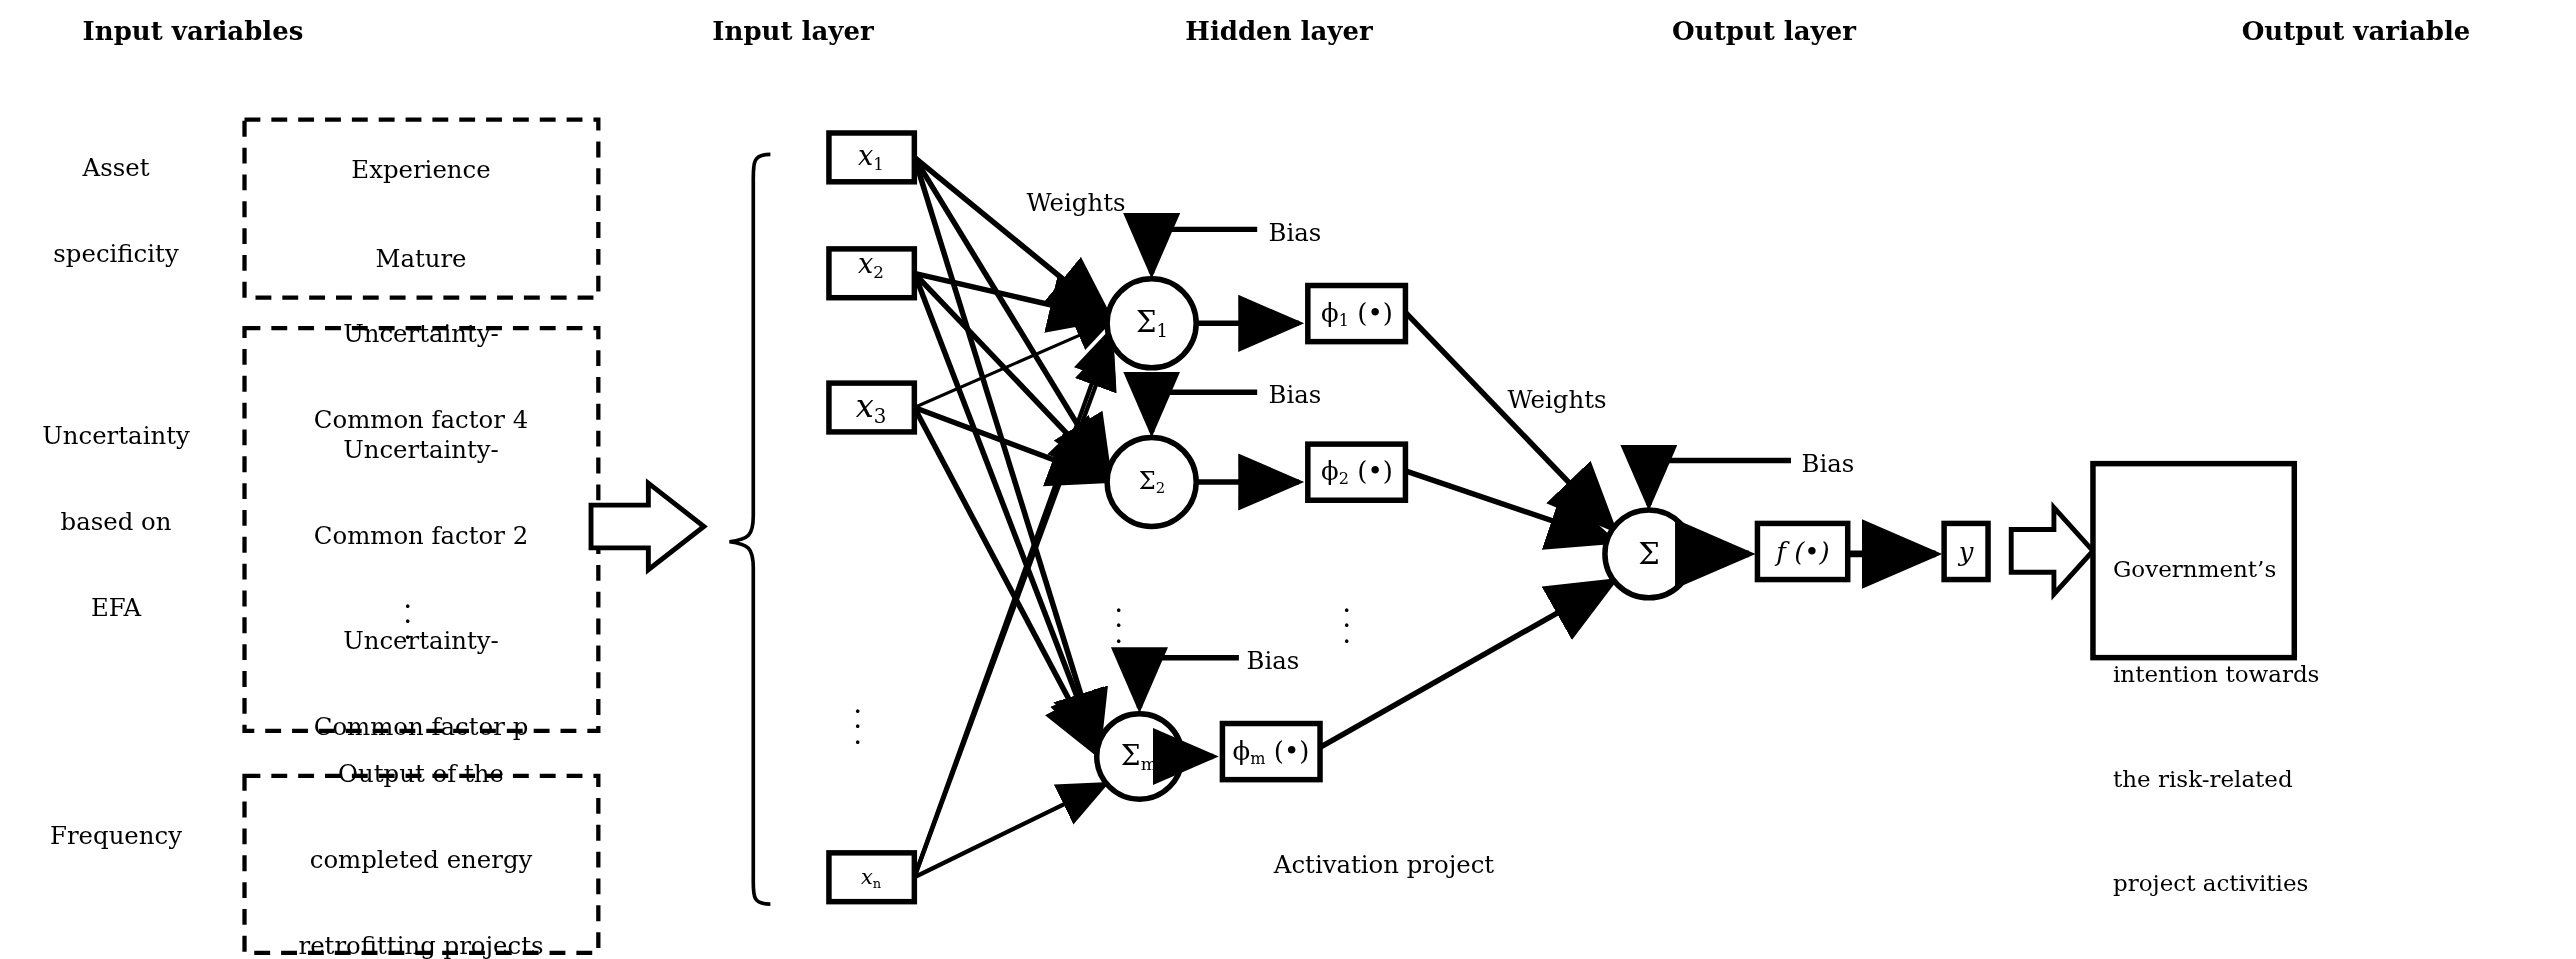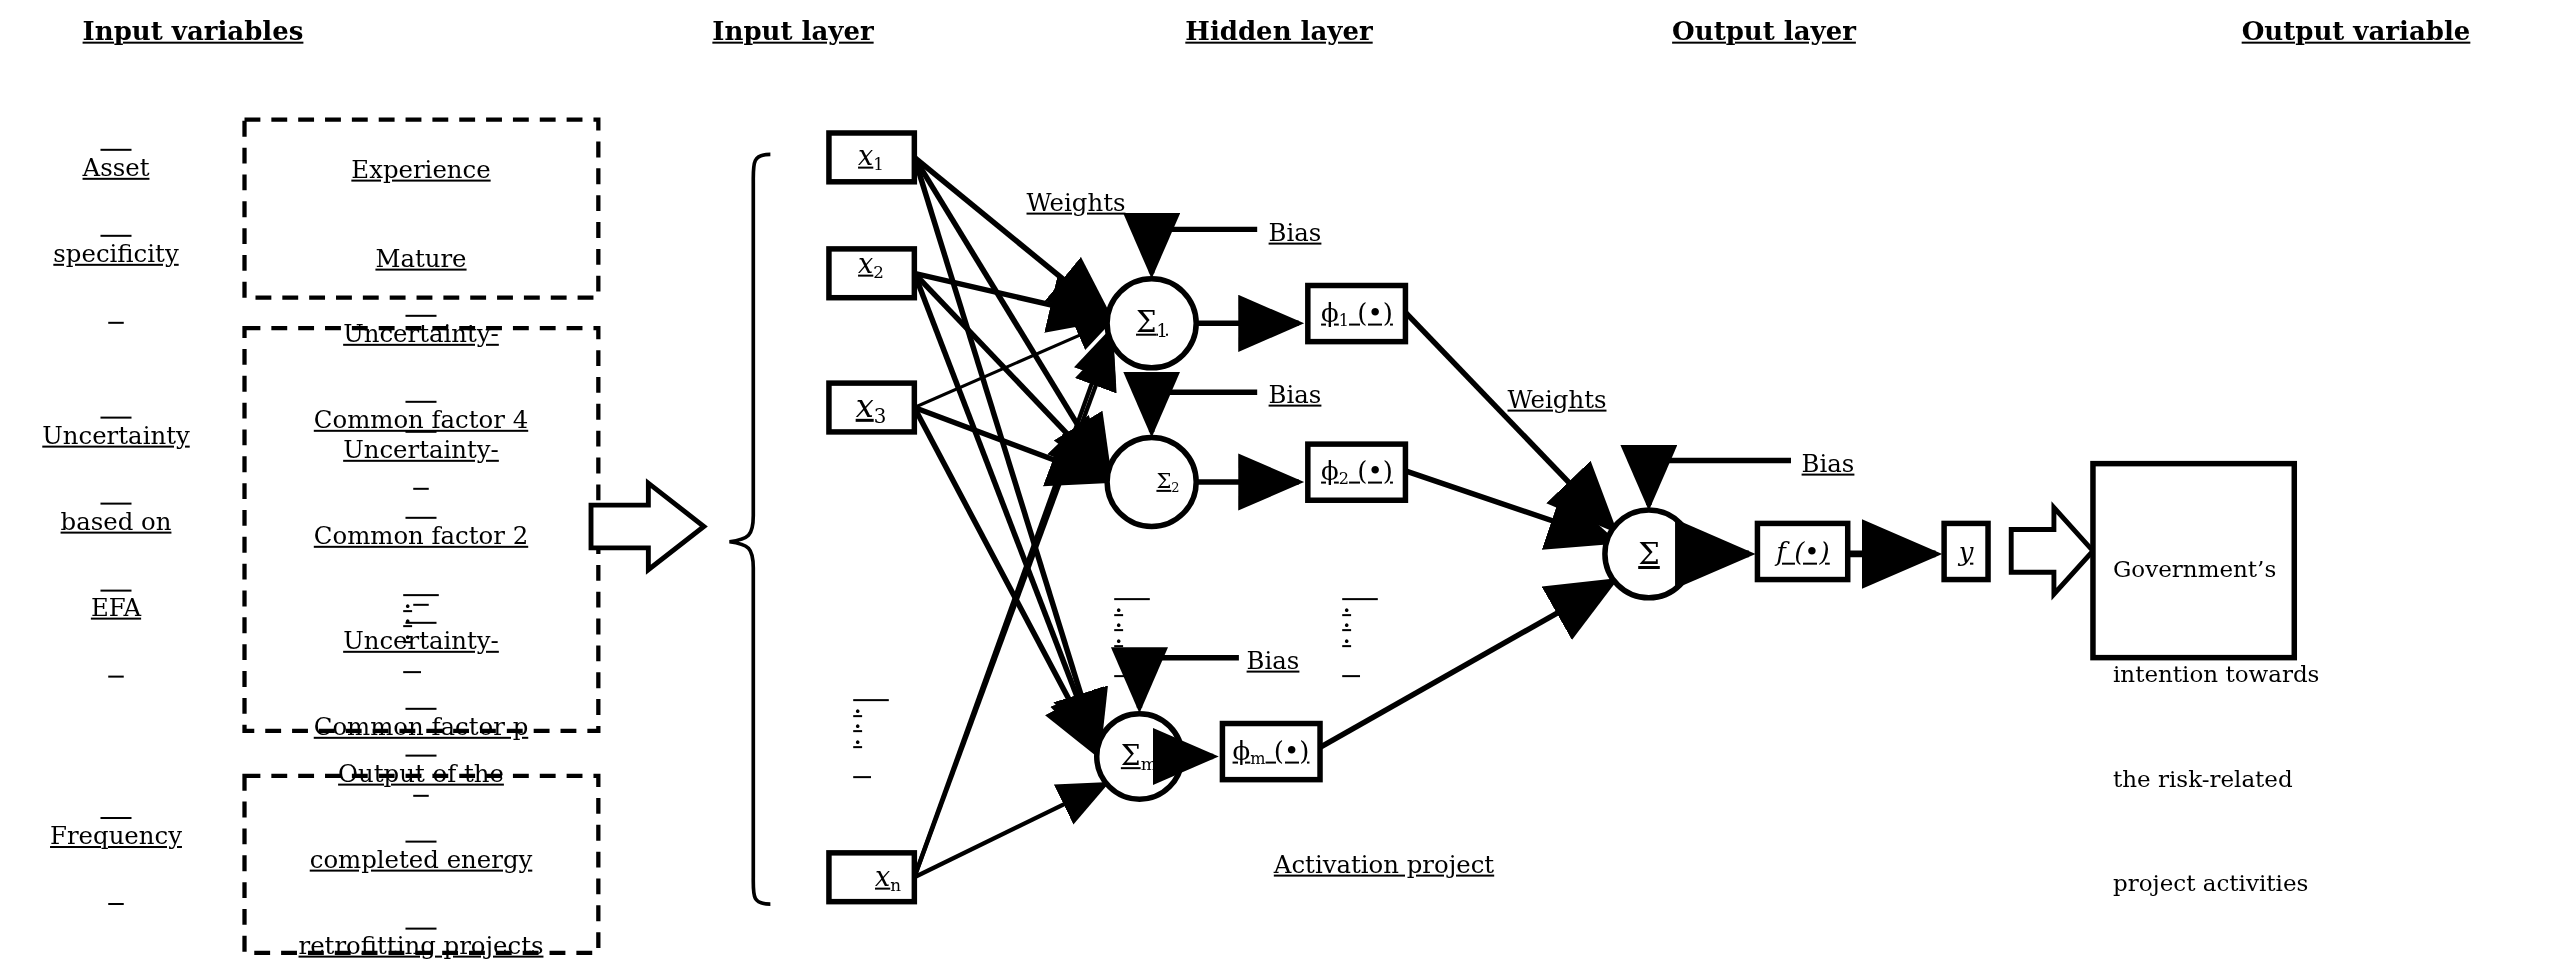--- a/index.html
+++ b/index.html
@@ -5,21 +5,21 @@
   html,body{margin:0;padding:0;background:#ffffff;}
   body{width:2576px;height:959px;overflow:hidden;
        font-family:"DejaVu Serif", serif; color:#000;}
   #root{position:relative;width:2576px;height:959px;}
   svg#canvas{position:absolute;left:0;top:0;width:2576px;height:959px;}
 
   .txt{position:absolute;white-space:pre;line-height:1.18;}
   .hdr{font-weight:bold;font-size:26px;text-align:center;}
   .lbl{font-size:24.4px;text-align:center;}
   .boxtxt{font-size:24.4px;text-align:center;}
-  .ctr{transform:translate(-50%,-50%);text-decoration:underline;}
+  .ctr{transform:translate(-50%,-50%);}
   .mathi{font-style:italic;}
   .sub{font-size:0.62em;vertical-align:-0.30em;font-style:normal;}
 </style>
 </head>
 <body>
 
 <div id="root">
 
   <svg id="canvas" viewBox="0 0 4221 1572">
     <defs>
@@ -161,28 +161,28 @@
 
   <div class="txt boxtxt ctr" style="left:421px;top:860px;width:342px;">
     <div>Output of the</div>
     <div>completed energy</div>
     <div>retrofitting projects</div>
   </div>
 
   <div class="txt ctr mathi" style="left:871px;top:157px;font-size:27px;">x<span class="sub">1</span></div>
   <div class="txt ctr mathi" style="left:871px;top:265px;font-size:27px;">x<span class="sub">2</span></div>
   <div class="txt ctr mathi" style="left:871px;top:408px;font-size:32px;">x<span class="sub">3</span></div>
-  <div class="txt ctr mathi" style="left:871px;top:878px;font-size:27px;margin-left:17px;">x<span class="sub">n</span></div>
+  <div class="txt ctr mathi" style="left:871px;top:878px;font-size:21px;">x<span class="sub">n</span></div>
 
   <div class="txt ctr" style="left:871px;top:719px;font-size:28px;line-height:0.55;">
     <div>.</div><div>.</div><div>.</div>
   </div>
 
   <div class="txt ctr" style="left:1152px;top:323px;font-size:29px;">Σ<span class="sub">1</span></div>
-  <div class="txt ctr" style="left:1152px;top:482px;font-size:21px;margin-left:16px;">Σ<span class="sub">2</span></div>
+  <div class="txt ctr" style="left:1152px;top:482px;font-size:24px;">Σ<span class="sub">2</span></div>
   <div class="txt ctr" style="left:1139px;top:757px;font-size:28px;">Σ<span class="sub">m</span></div>
 
   <div class="txt ctr" style="left:1132px;top:618px;font-size:28px;line-height:0.55;">
     <div>.</div><div>.</div><div>.</div>
   </div>
   <div class="txt ctr" style="left:1360px;top:618px;font-size:28px;line-height:0.55;">
     <div>.</div><div>.</div><div>.</div>
   </div>
 
   <div class="txt ctr" style="left:1357px;top:314px;font-size:26px;">ϕ<span class="sub">1</span> (•)</div>

